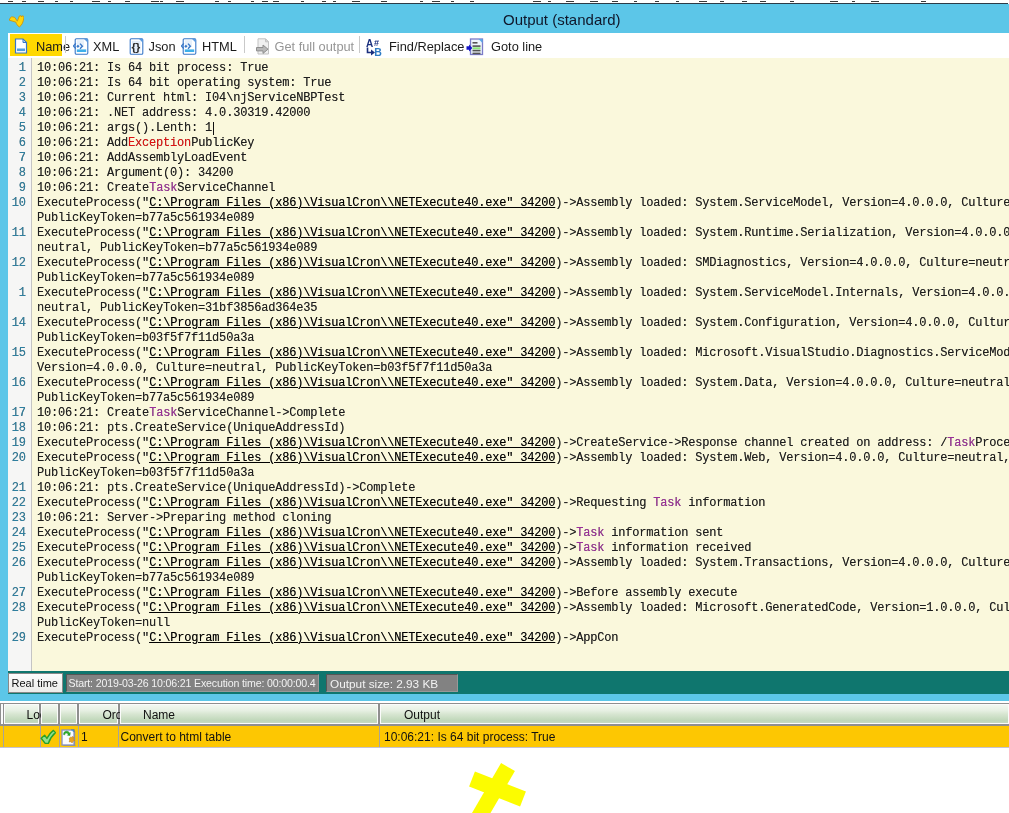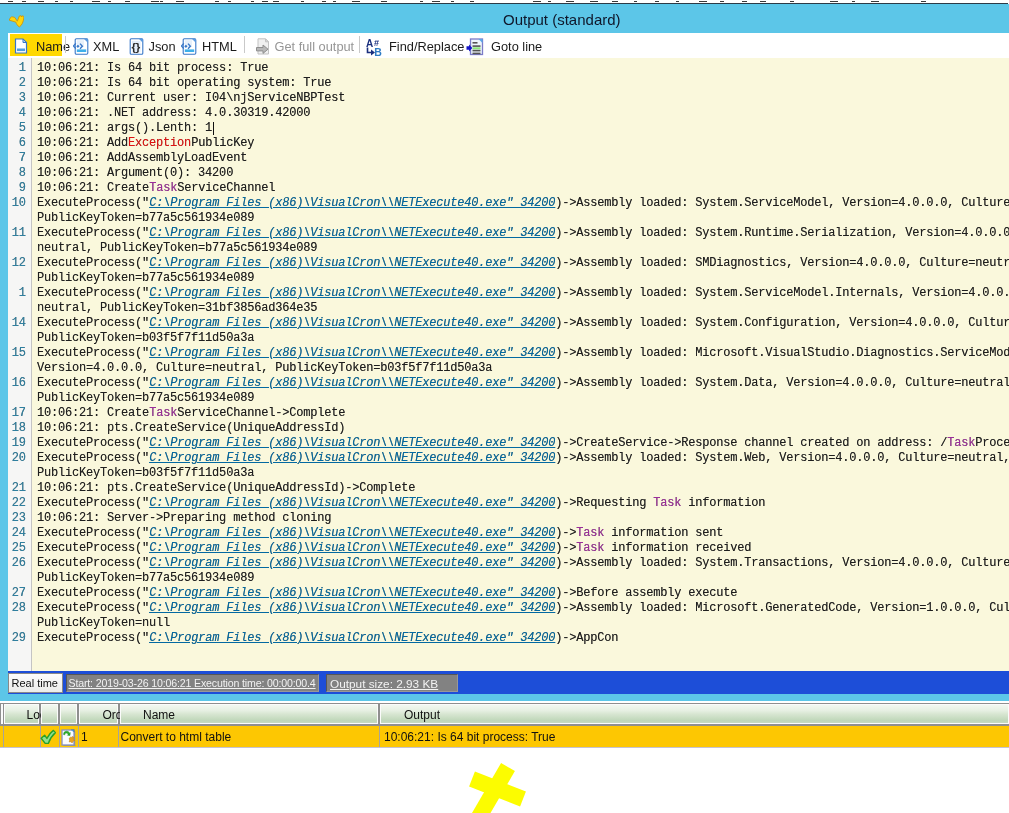--- a/index.html
+++ b/index.html
@@ -16,29 +16,29 @@
 .tlabel { position:absolute; font-size:12.8px; color:#1b1b1b; white-space:pre; top:6px; }
 .tgray { color:#969696; }
 .tsep { position:absolute; top:3px; width:1px; height:17px; background:#c9c9c9; }
 .logbg { left:0; top:57.5px; width:1009px; height:613.5px; background:#faf8dc; }
 .gutter { position:absolute; left:7.5px; top:0; width:23.2px; height:613.5px; background:#f6f6f5; }
 .gutsep { position:absolute; left:30.7px; top:0; width:1px; height:613.5px; background:#c4c4c4; }
 .rows { position:absolute; left:0; top:3.5px; width:1009px; height:600px; font-family:"Liberation Mono",monospace; font-size:12px; letter-spacing:-0.2px; text-shadow:0 0 0.35px rgba(20,20,20,0.55); }
 .r { position:relative; display:block; height:15px; }
 .n { position:absolute; left:7.5px; top:0; width:18.2px; text-align:right; color:#2f7f9f; }
 .t { position:absolute; left:37.1px; top:0; white-space:pre; color:#1e1e1e; }
-.lk { color:#0369a1; text-decoration:underline;font-style:italic; }
+.lk { color:#000000; text-decoration:underline; }
 .rd { color:#e01212; }
 .tk { color:#9b2d9b; }
 .cur { position:absolute; left:176px; top:0.5px; width:1.2px; height:13.5px; background:#111; }
-.sbar { left:0; top:671px; width:1009px; height:23px; background:#1d4ed8; }
+.sbar { left:0; top:671px; width:1009px; height:23px; background:#0f766e; }
 .stab { position:absolute; left:7.5px; top:1.5px; width:55px; height:20px; background:linear-gradient(#fdfdfd,#ececea); border:1px solid #898989; }
 .stabtxt { position:absolute; left:3px; top:3.4px; font-size:11.0px; color:#111; white-space:pre; }
 .sbox { position:absolute; top:3px; height:17.5px; border-style:solid;border-width:1px;border-color:#565656 #989898 #989898 #565656; background:#828282; color:#f2f2f2; font-size:10.6px; letter-spacing:-0.15px; }
-.sboxtxt { position:absolute; left:1.5px; top:2.4px; white-space:pre;text-decoration:underline; }
+.sboxtxt { position:absolute; left:1.5px; top:2.4px; white-space:pre; }
 .bluestrip { left:0; top:694px; width:1009px; height:6.5px; background:#5cc6e8; }
 .gridtop { left:0; top:702.5px; width:1009px; height:1.5px; background:#8f8f8f; }
 .hdr { left:0; top:704px; width:1009px; height:20px; background:#8f8f8f; }
 .hcell { position:absolute; top:0; height:20px; background:linear-gradient(180deg,#f2f8f0 0%,#e7f0e3 30%,#d6e5d0 52%,#bed6b8 88%,#c7dac1 100%); border:1px solid #fbfbfb; }
 .htxt { position:absolute; font-size:12px; color:#111; top:3.2px; white-space:pre;padding-left:20px; }
 .hdrbot { left:0; top:724px; width:1009px; height:1.5px; background:#8f8f8f; }
 .yrow { left:0; top:725.5px; width:1009px; height:21px; background:#fdc702; }
 .ysep { position:absolute; top:0; width:1px; height:21px; background:#a8a49a; }
 .ytxt { position:absolute; font-size:12px; color:#111; top:4px; white-space:pre; }
 .yrowbot { left:0; top:746.5px; width:1009px; height:1.5px; background:#c5c2d2; }
@@ -173,21 +173,21 @@
 <div class="r">
           <span class="n">1</span>
           <span class="t"><span>10:06:21: Is 64 bit process: True</span></span>
         </div>
 <div class="r">
           <span class="n">2</span>
           <span class="t"><span>10:06:21: Is 64 bit operating system: True</span></span>
         </div>
 <div class="r">
           <span class="n">3</span>
-          <span class="t"><span>10:06:21: Current user: I04\njServiceNBPTest</span></span>
+          <span class="t"><span>10:06:21: Current html: I04\njServiceNBPTest</span></span>
         </div>
 <div class="r">
           <span class="n">4</span>
           <span class="t"><span>10:06:21: .NET address: 4.0.30319.42000</span></span>
         </div>
 <div class="r">
           <span class="n">5</span>
           <span class="t"><span>10:06:21: args().Lenth: 1</span><span class="cur"></span></span>
         </div>
 <div class="r">

